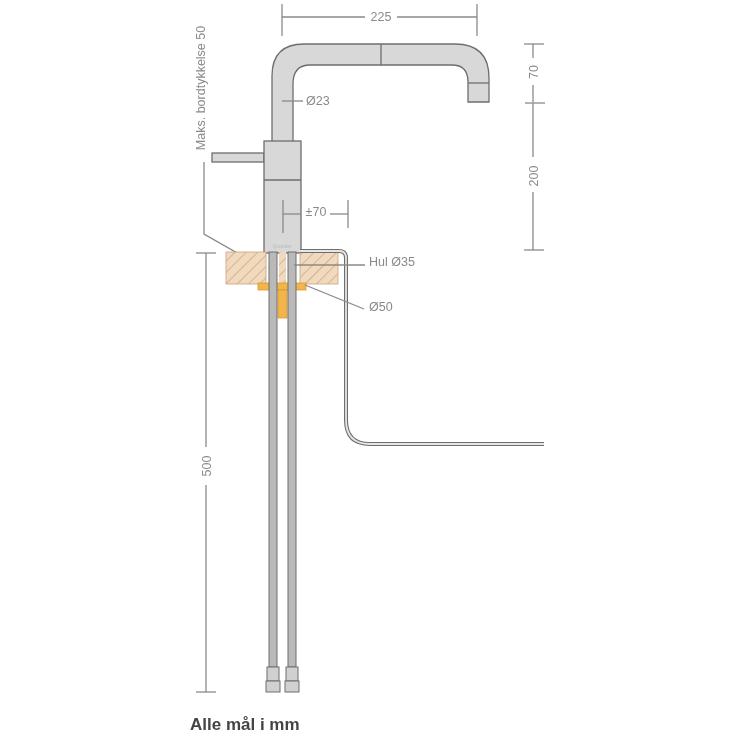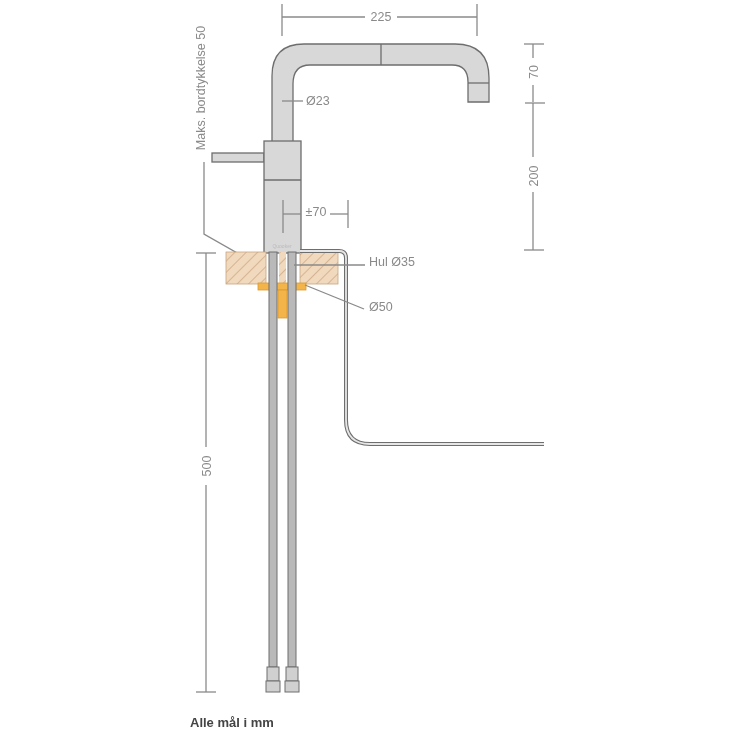--- a/index.html
+++ b/index.html
@@ -1,21 +1,21 @@
 <!DOCTYPE html>
 <html><head>
 <meta charset="utf-8">
 <style>
   html, body { margin:0; padding:0; background:#ffffff; }
   body { width:735px; height:735px; overflow:hidden; position:relative; font-family:"Liberation Sans", sans-serif; }
   svg { position:absolute; left:0; top:0; }
   .dim { stroke:#8a8a8a; stroke-width:1.3; fill:none; }
   .lbl { fill:#8a8a8a; font-family:"Liberation Sans", sans-serif; font-size:12.5px; }
   .body { fill:#d8d8d8; stroke:#6e6e6e; stroke-width:1.3; }
-  .footer { position:absolute; left:190px; top:715px; font-size:13px; color:#444; font-weight:bold; }
+  .footer { position:absolute; left:190px; top:715px; font-size:17px; color:#444; font-weight:bold; }
 </style>
 </head>
 <body>
 
 <svg width="735" height="735" viewBox="0 0 735 735">
   <defs>
     <pattern id="hatch" width="8" height="8" patternUnits="userSpaceOnUse" patternTransform="rotate(45)">
       <rect width="8" height="8" fill="#f1d9bd"></rect>
       <line x1="0" y1="0" x2="0" y2="8" stroke="#c9a581" stroke-width="1.4"></line>
     </pattern>

